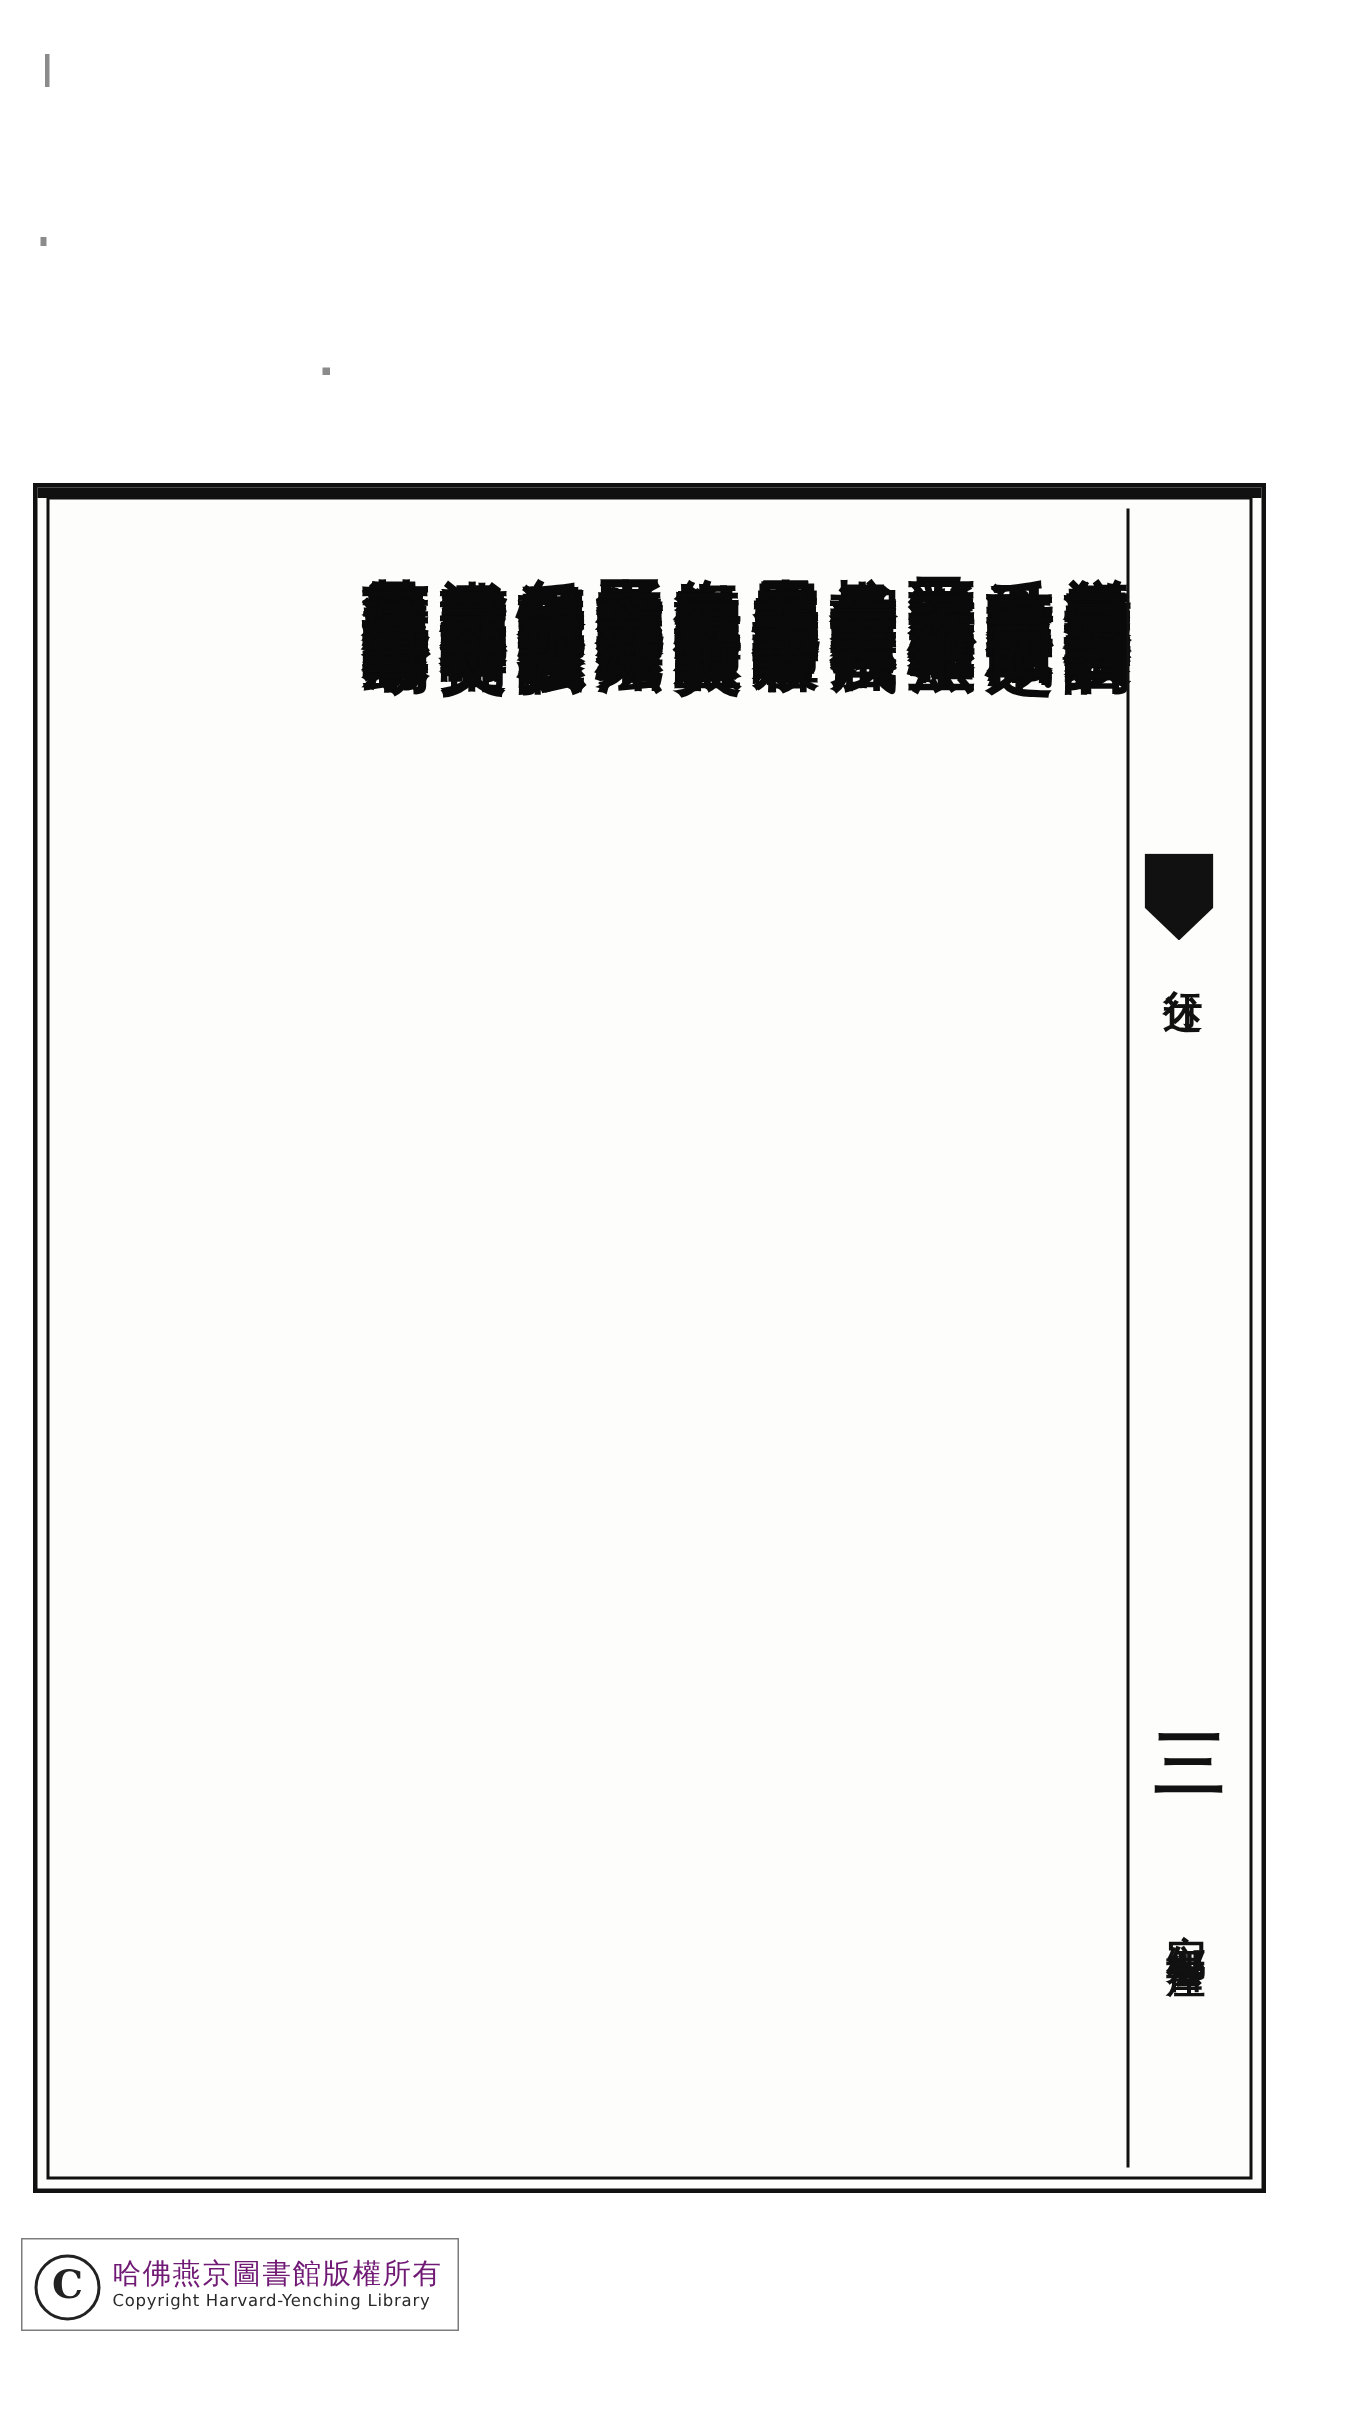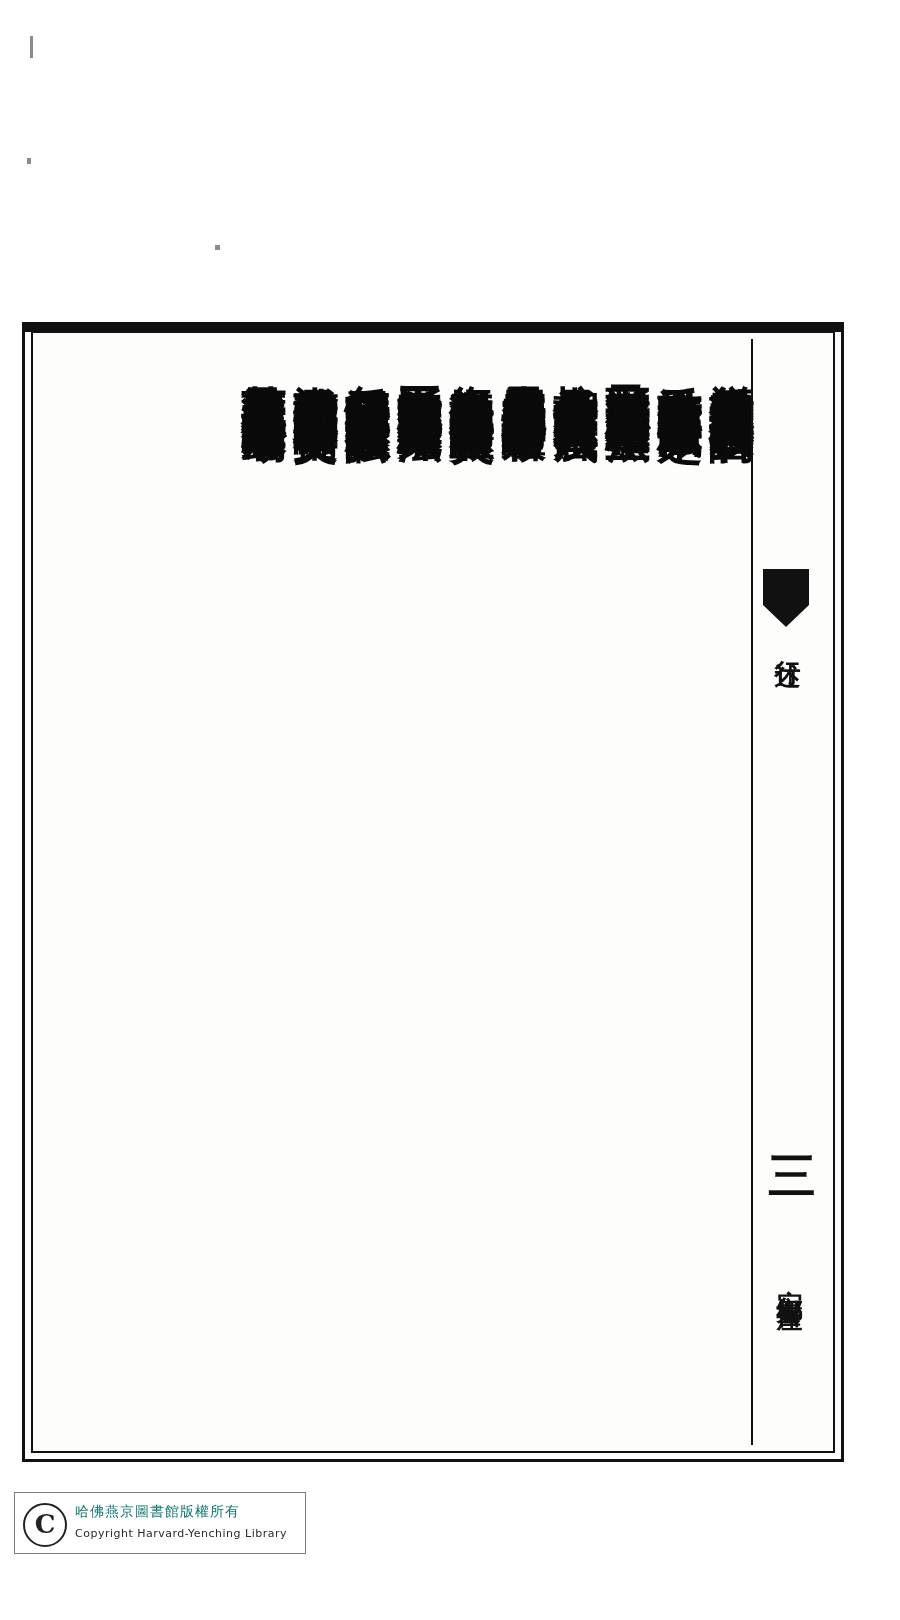--- a/index.html
+++ b/index.html
@@ -170,23 +170,23 @@
     font-weight: 700;
     line-height: 38px;
     text-align: center;
     color: #222;
   }
   .stamp-cjk {
     position: absolute;
     left: 60px;
     top: 10px;
     font-family: "DejaVu Serif", serif;
-    font-size: 14px;
+    font-size: 19px;
     letter-spacing: 1px;
-    color: #0f766e;
+    color: #701a75;
     white-space: nowrap;
   }
   .stamp-en {
     position: absolute;
     left: 60px;
     top: 34px;
     font-family: "DejaVu Sans", sans-serif;
     font-size: 11px;
     letter-spacing: 0.5px;
     color: #2a2a2a;

